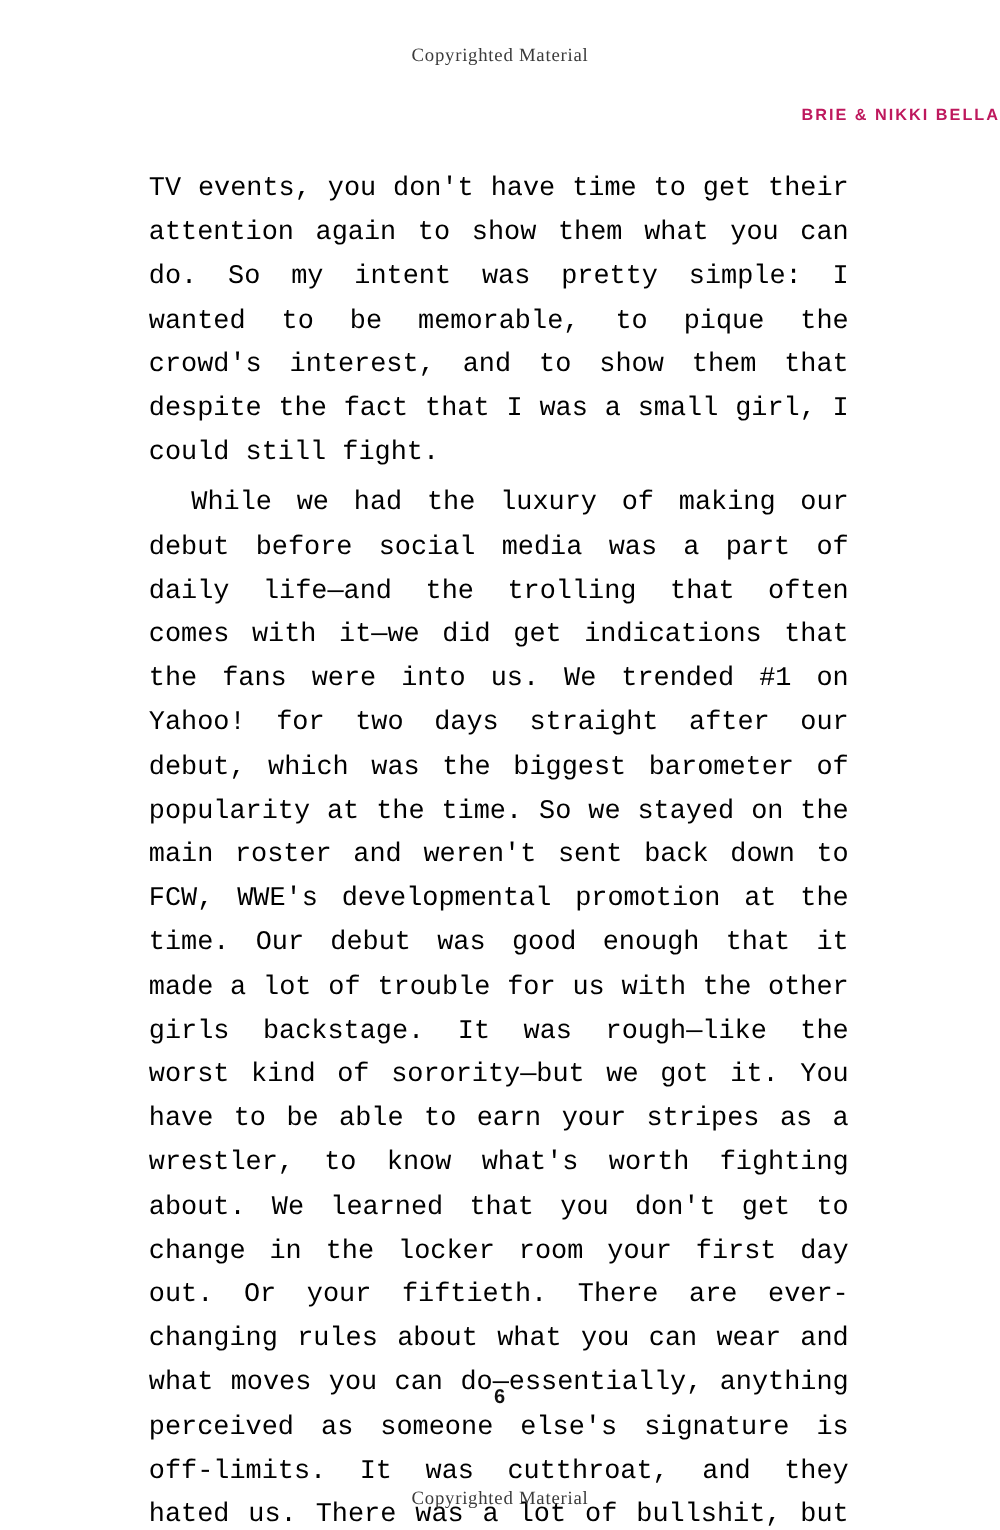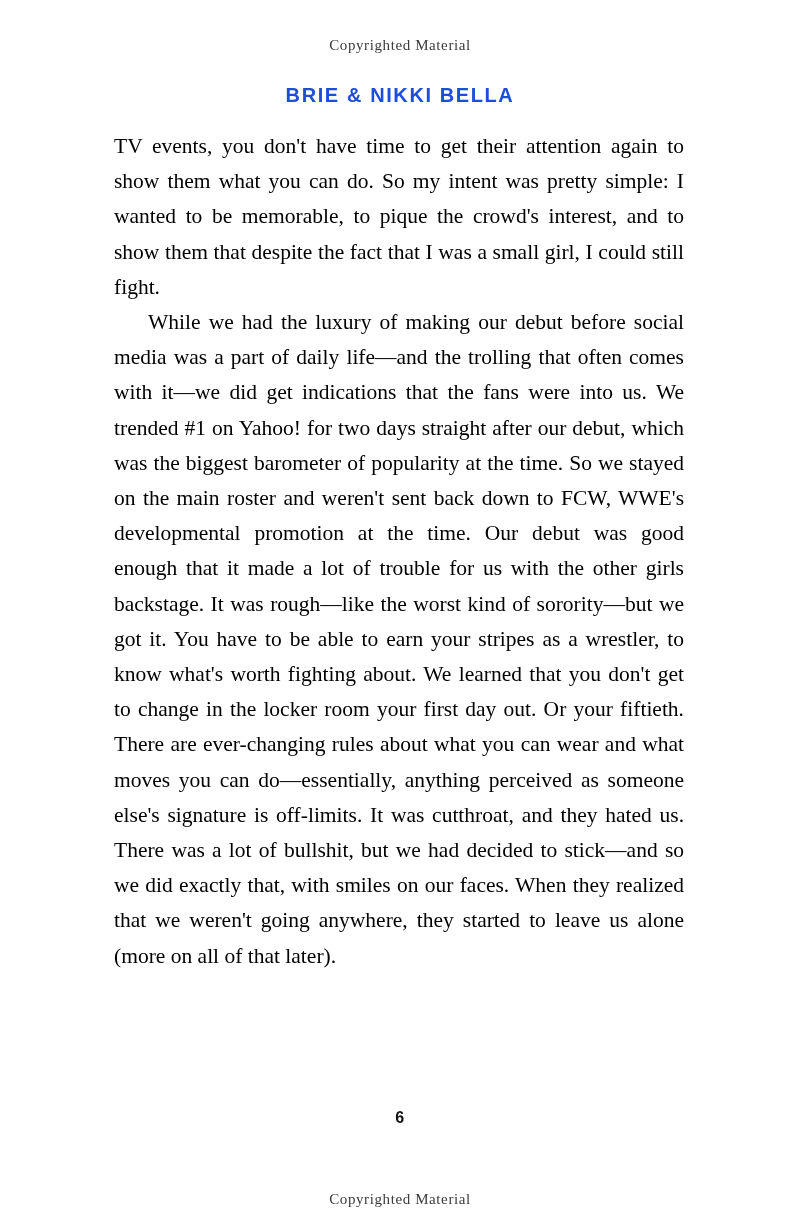--- a/index.html
+++ b/index.html
@@ -42,36 +42,36 @@
     font-family: "Liberation Serif", serif;
     font-size: 15px;
     letter-spacing: 0.6px;
     color: #3b3b3b;
   }
   .running-head {
     position: absolute;
     top: 73px;
     left: 0;
     width: 800px;
-    text-align: center;
+    text-align: right;
     font-family: "Liberation Sans", sans-serif;
     font-weight: bold;
-    font-size: 20px;
+    font-size: 13px;
     letter-spacing: 1.6px;
-    color: #1d4ed8;
+    color: #be185d;
   }
   .body-block {
     position: absolute;
     top: 118px;
     left: 114px;
     width: 570px;
   }
   p.para {
-    margin: 0;
-    font-family: Liberation Serif, serif;
+    margin: 5px;
+    font-family: Liberation Mono, monospace;
     font-size: 21.5px;
     line-height: 35.2px;
     text-align: justify;
     text-justify: inter-word;
     color: #000000;
     hyphens: none;
   }
   p.indent {
     text-indent: 34px;
   }

